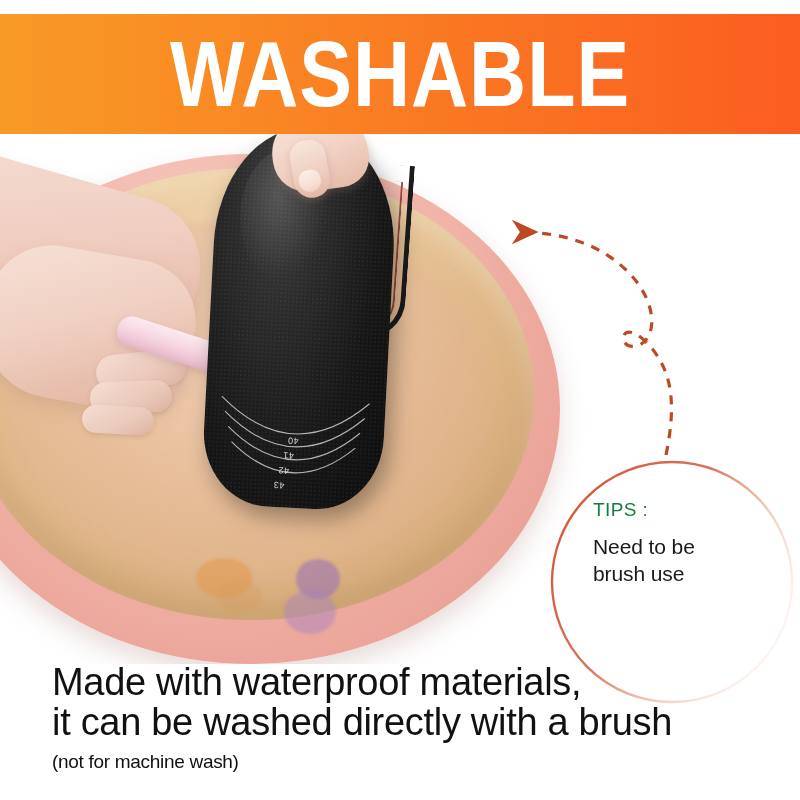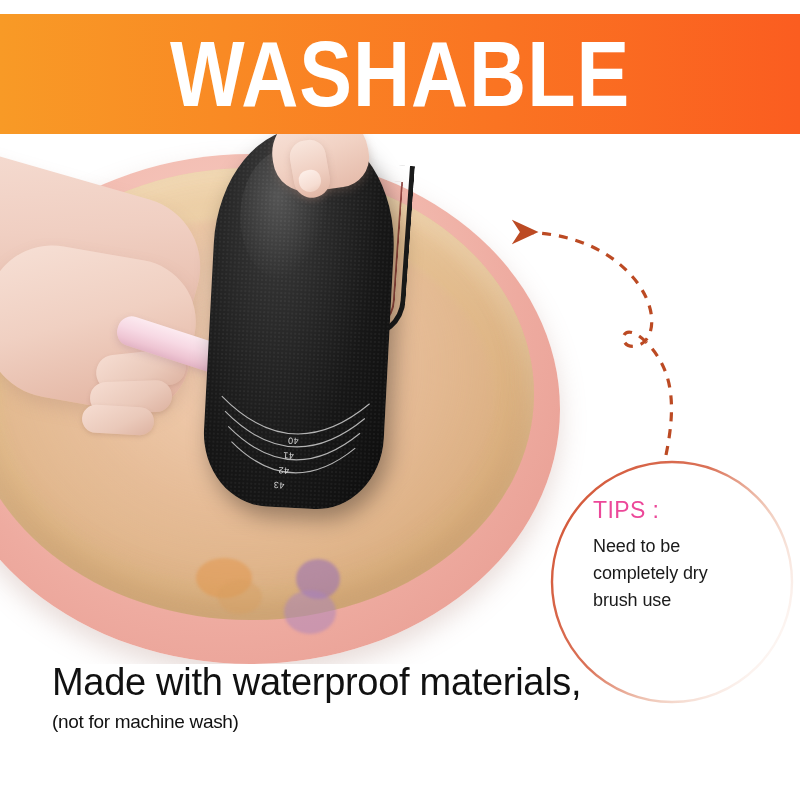--- a/index.html
+++ b/index.html
@@ -298,31 +298,31 @@
     width: 246px;
     height: 246px;
   }
   .tips-text {
     position: absolute;
     left: 44px;
     top: 36px;
     width: 196px;
   }
   .tips-heading {
-    color: #ec4899;
-    font-size: 23px;
+    color: #15803d;
+    font-size: 19px;
     line-height: 30px;
     font-family: "Liberation Sans", sans-serif;
     font-weight: 400;
     letter-spacing: 0.4px;
     margin-bottom: 8px;
   }
   .tips-line {
     color: #1a1a1a;
-    font-size: 18px;
+    font-size: 21px;
     line-height: 27px;
     font-family: "Liberation Sans", sans-serif;
     font-weight: 400;
     letter-spacing: -0.1px;
     white-space: nowrap;
   }
 
   
   .caption {
     position: absolute;
@@ -420,23 +420,23 @@
           <stop offset="38%" stop-color="#d4593a" stop-opacity="0.85"></stop>
           <stop offset="66%" stop-color="#e08f6d" stop-opacity="0.42"></stop>
           <stop offset="100%" stop-color="#f2cbb8" stop-opacity="0.05"></stop>
         </linearGradient>
       </defs>
       <circle cx="123" cy="123" r="120" fill="none" stroke="url(#ringFade)" stroke-width="2.4"></circle>
     </svg>
     <div class="tips-text">
       <div class="tips-heading">TIPS :</div>
       <div class="tips-line">Need to be</div>
-      <div class="tips-line">completely dry</div>
       <div class="tips-line">brush use</div>
     </div>
   </div>
 
   <div class="caption">
     <div class="caption-line">Made with waterproof materials,</div>
+    <div class="caption-line">it can be washed directly with a brush</div>
     <div class="caption-line small">(not for machine wash)</div>
   </div>
 
 </div>
 
 </body></html>

